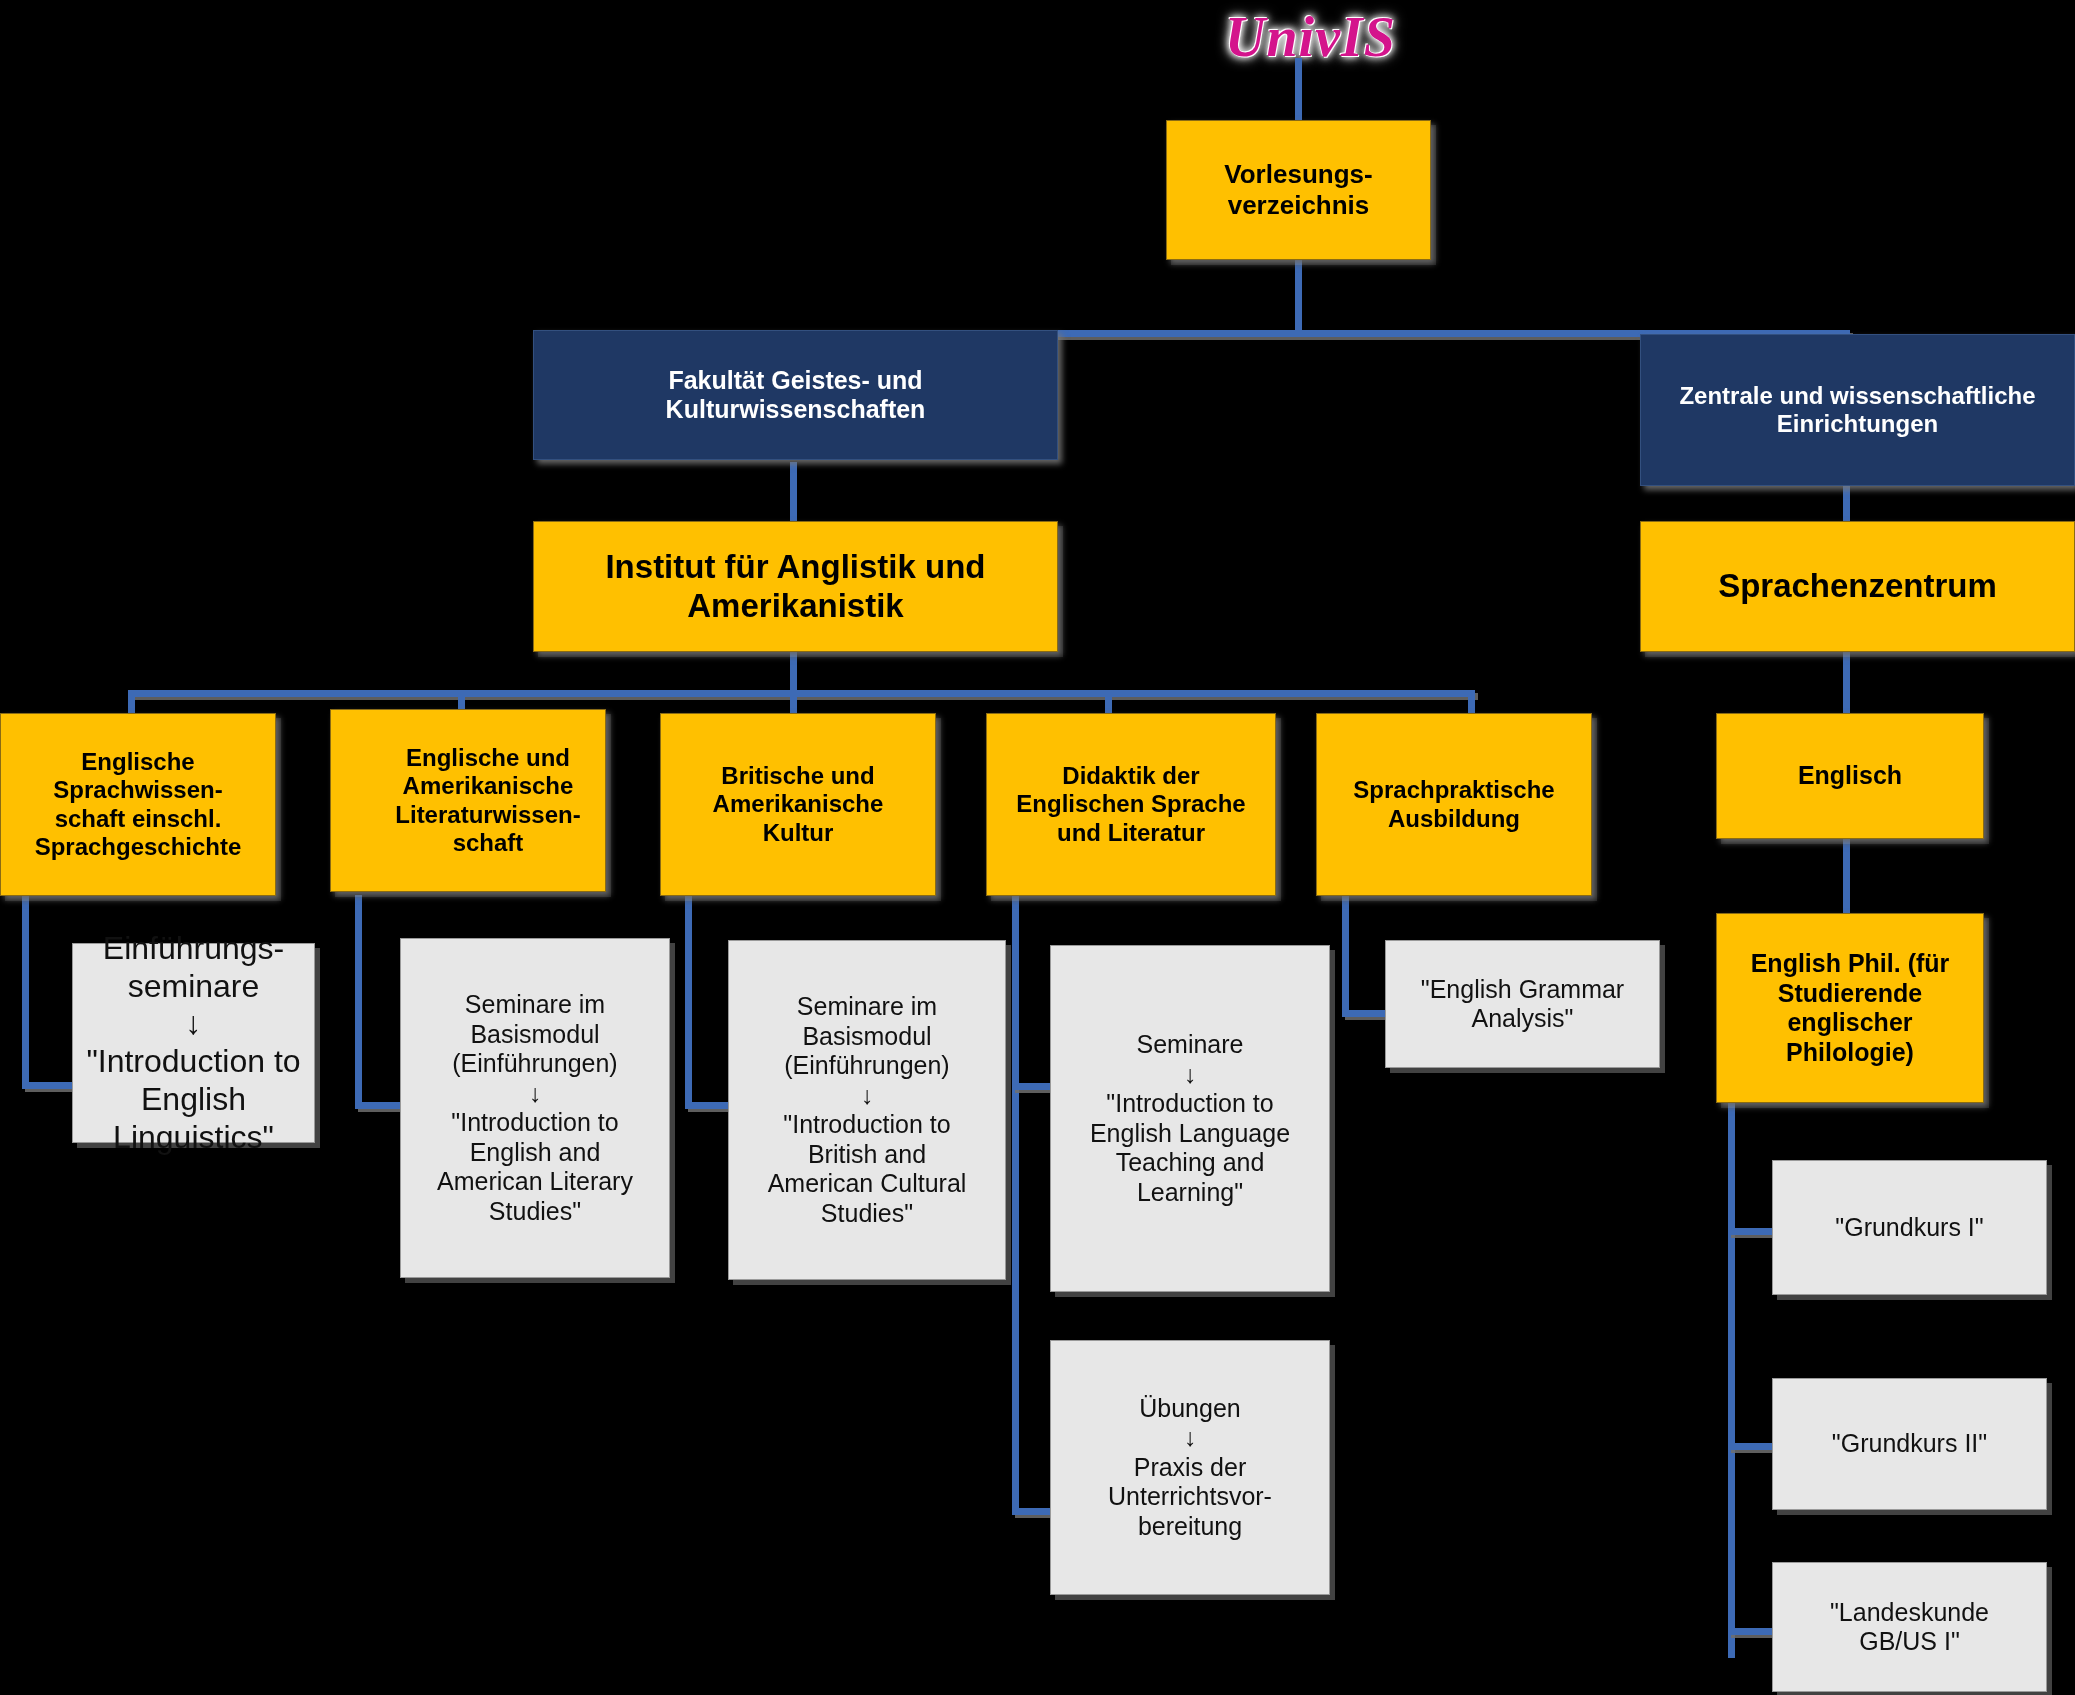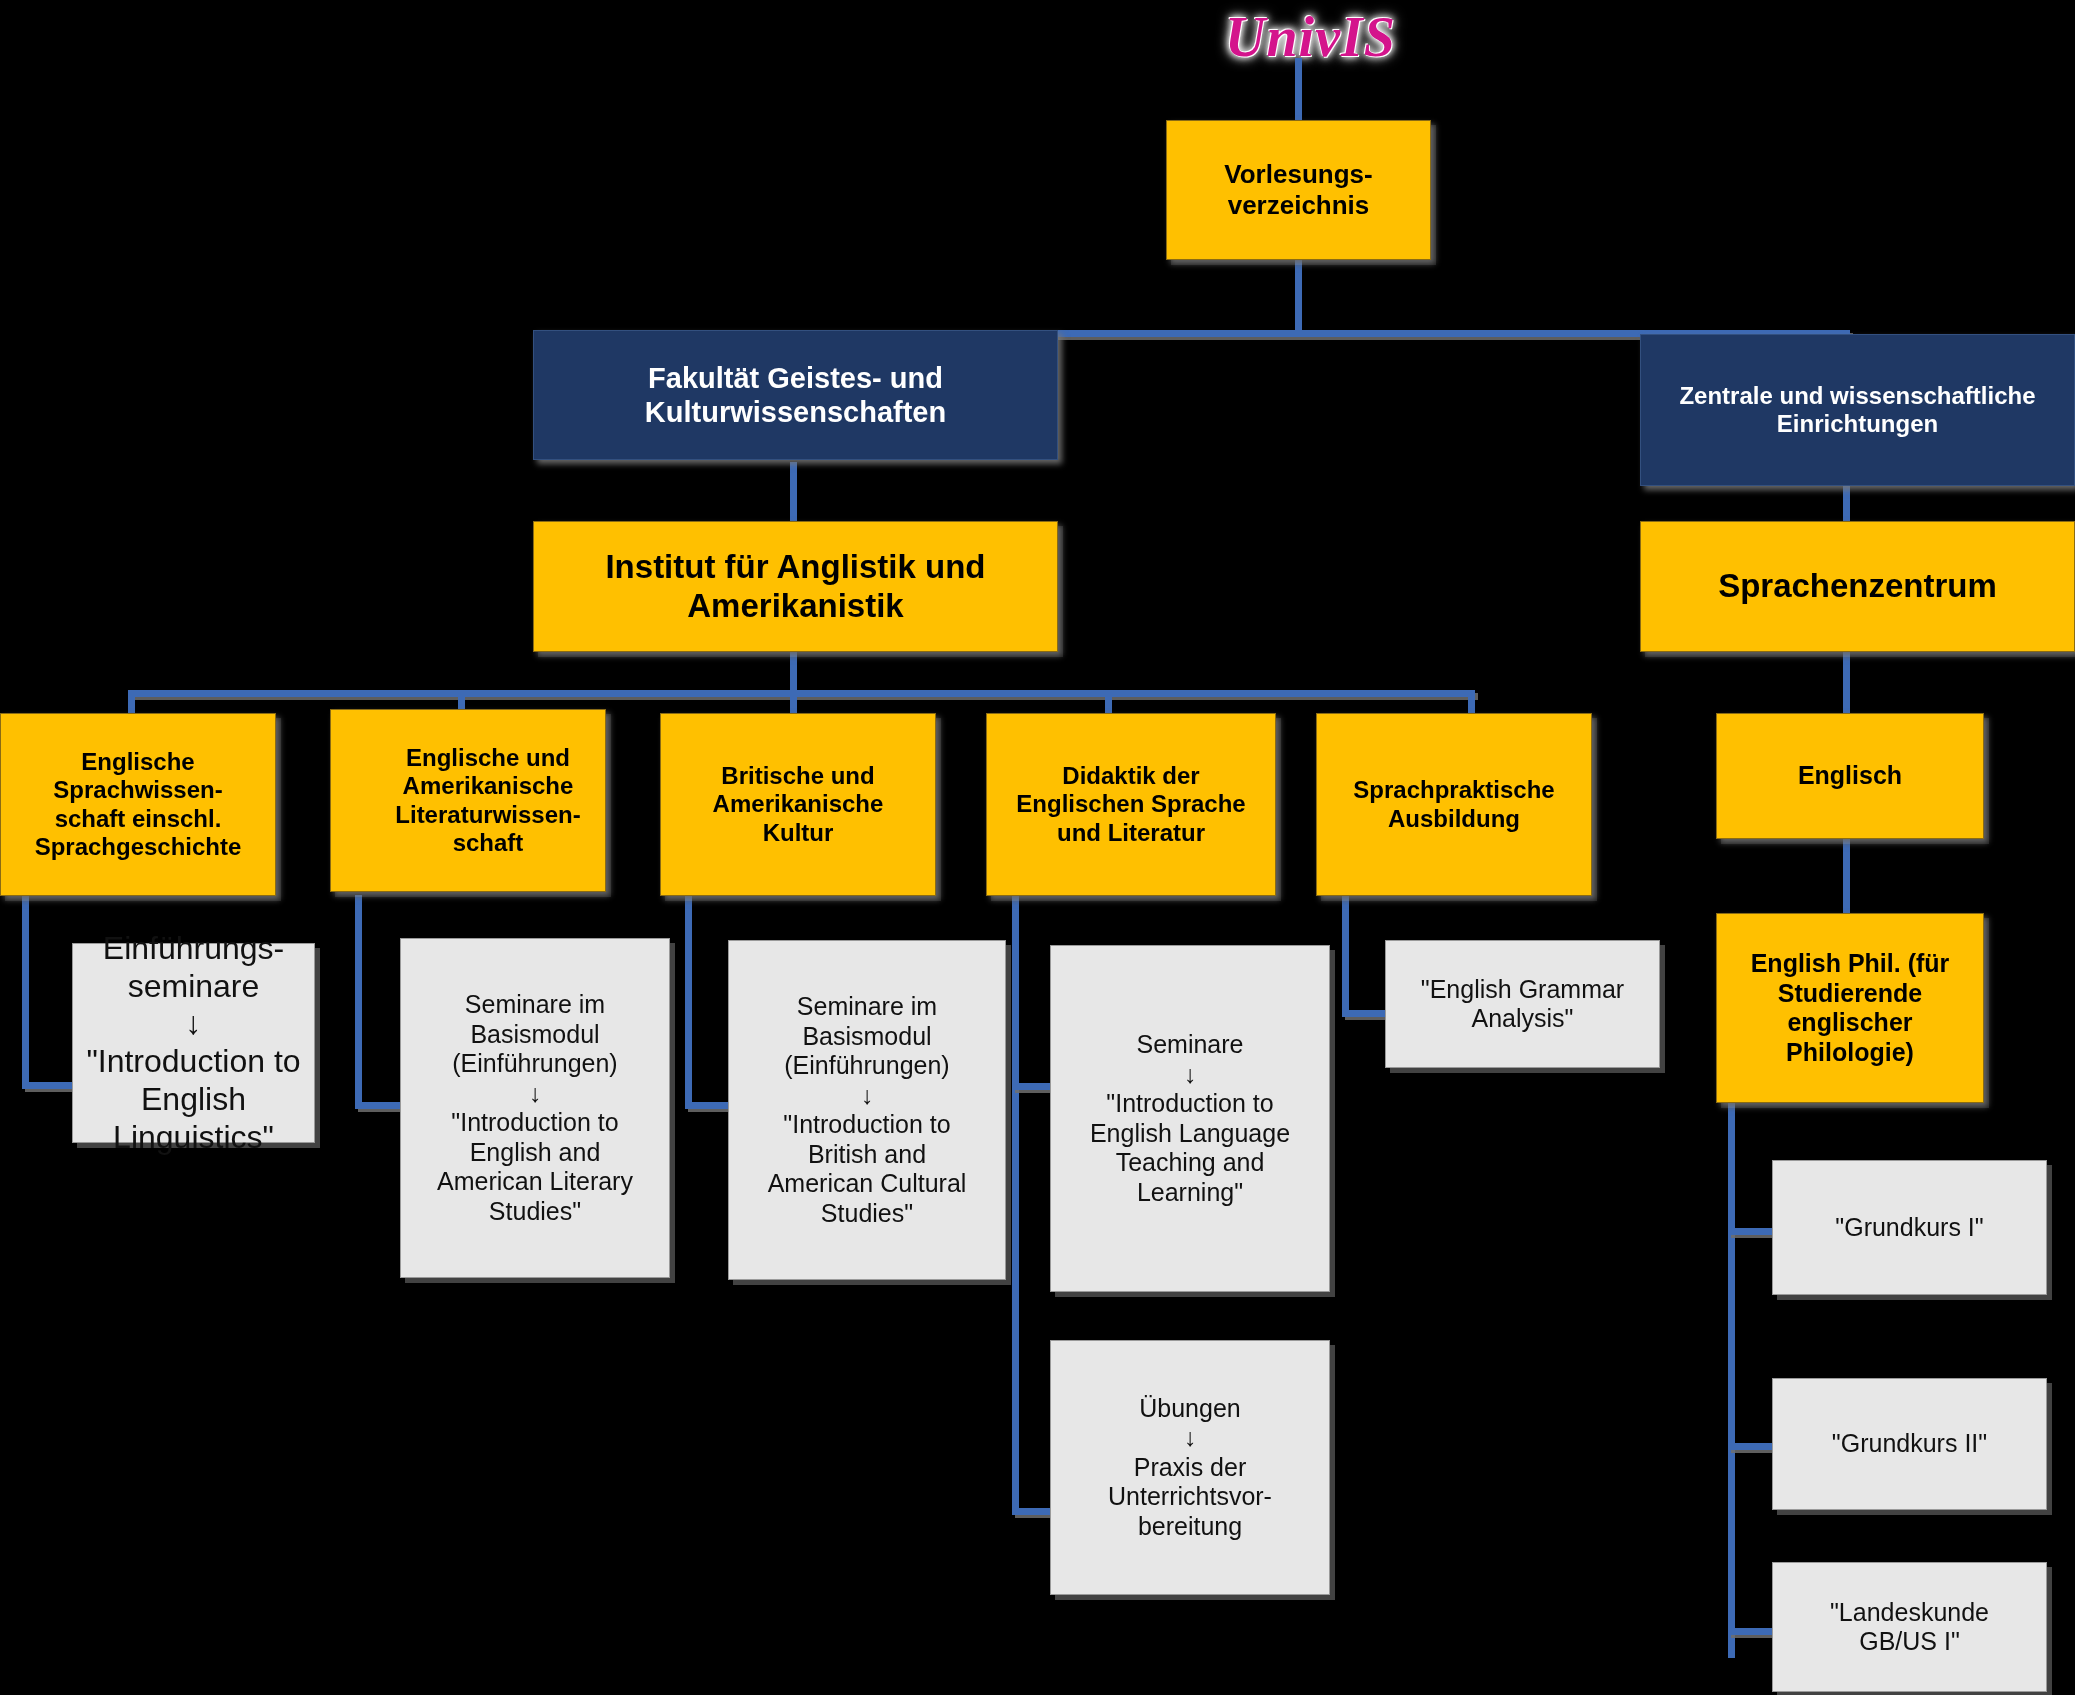--- a/index.html
+++ b/index.html
@@ -78,21 +78,21 @@
   <div class="ln" style="left:1728px;top:1103px;width:7px;height:555px;"></div>
   <div class="ln sh" style="left:1728px;top:1228px;width:50px;height:7px;"></div>
   <div class="ln sh" style="left:1728px;top:1443px;width:50px;height:7px;"></div>
   <div class="ln sh" style="left:1728px;top:1628px;width:50px;height:7px;"></div>
 
   <div class="node orange" style="left:1166px;top:120px;width:265px;height:140px;font-size:26px;">
     <span class="lbl">Vorlesungs-
 verzeichnis</span>
   </div>
 
-  <div class="node navy" style="left:533px;top:330px;width:525px;height:130px;font-size:29px;">
+  <div class="node navy" style="left:533px;top:330px;width:525px;height:130px;font-size:25px;">
     <span class="lbl">Fakultät Geistes- und
 Kulturwissenschaften</span>
   </div>
 
   <div class="node navy" style="left:1640px;top:334px;width:435px;height:152px;font-size:24px;align-items:center;">
     <span class="lbl">Zentrale und wissenschaftliche
 Einrichtungen</span>
   </div>
 
   <div class="node orange" style="left:533px;top:521px;width:525px;height:131px;font-size:33px;">

